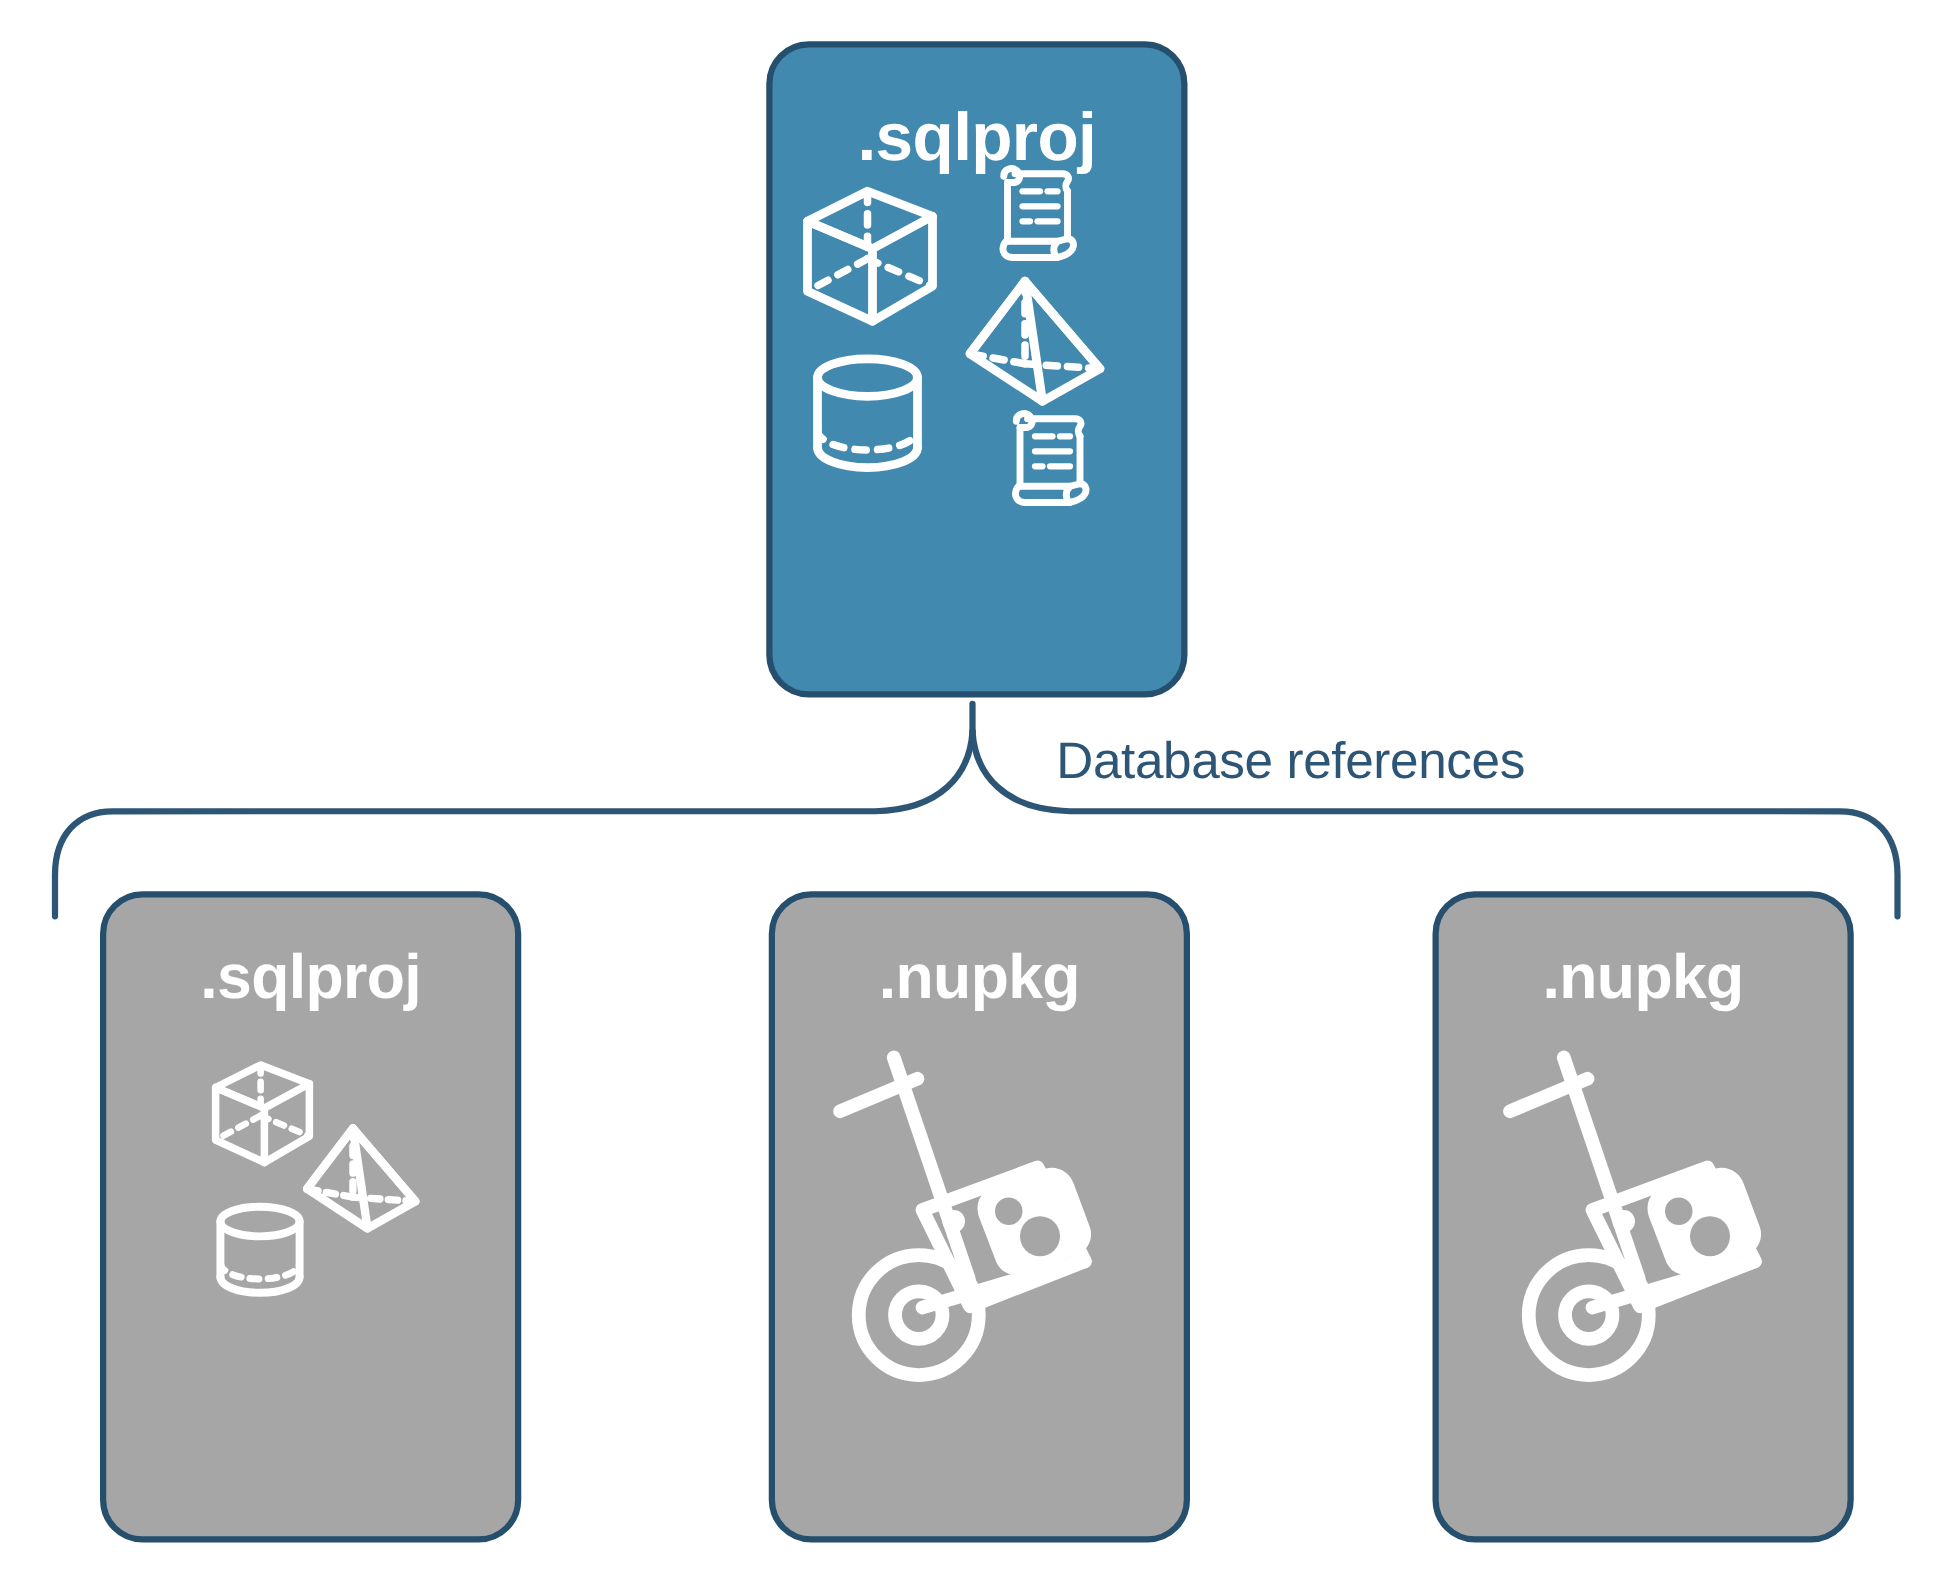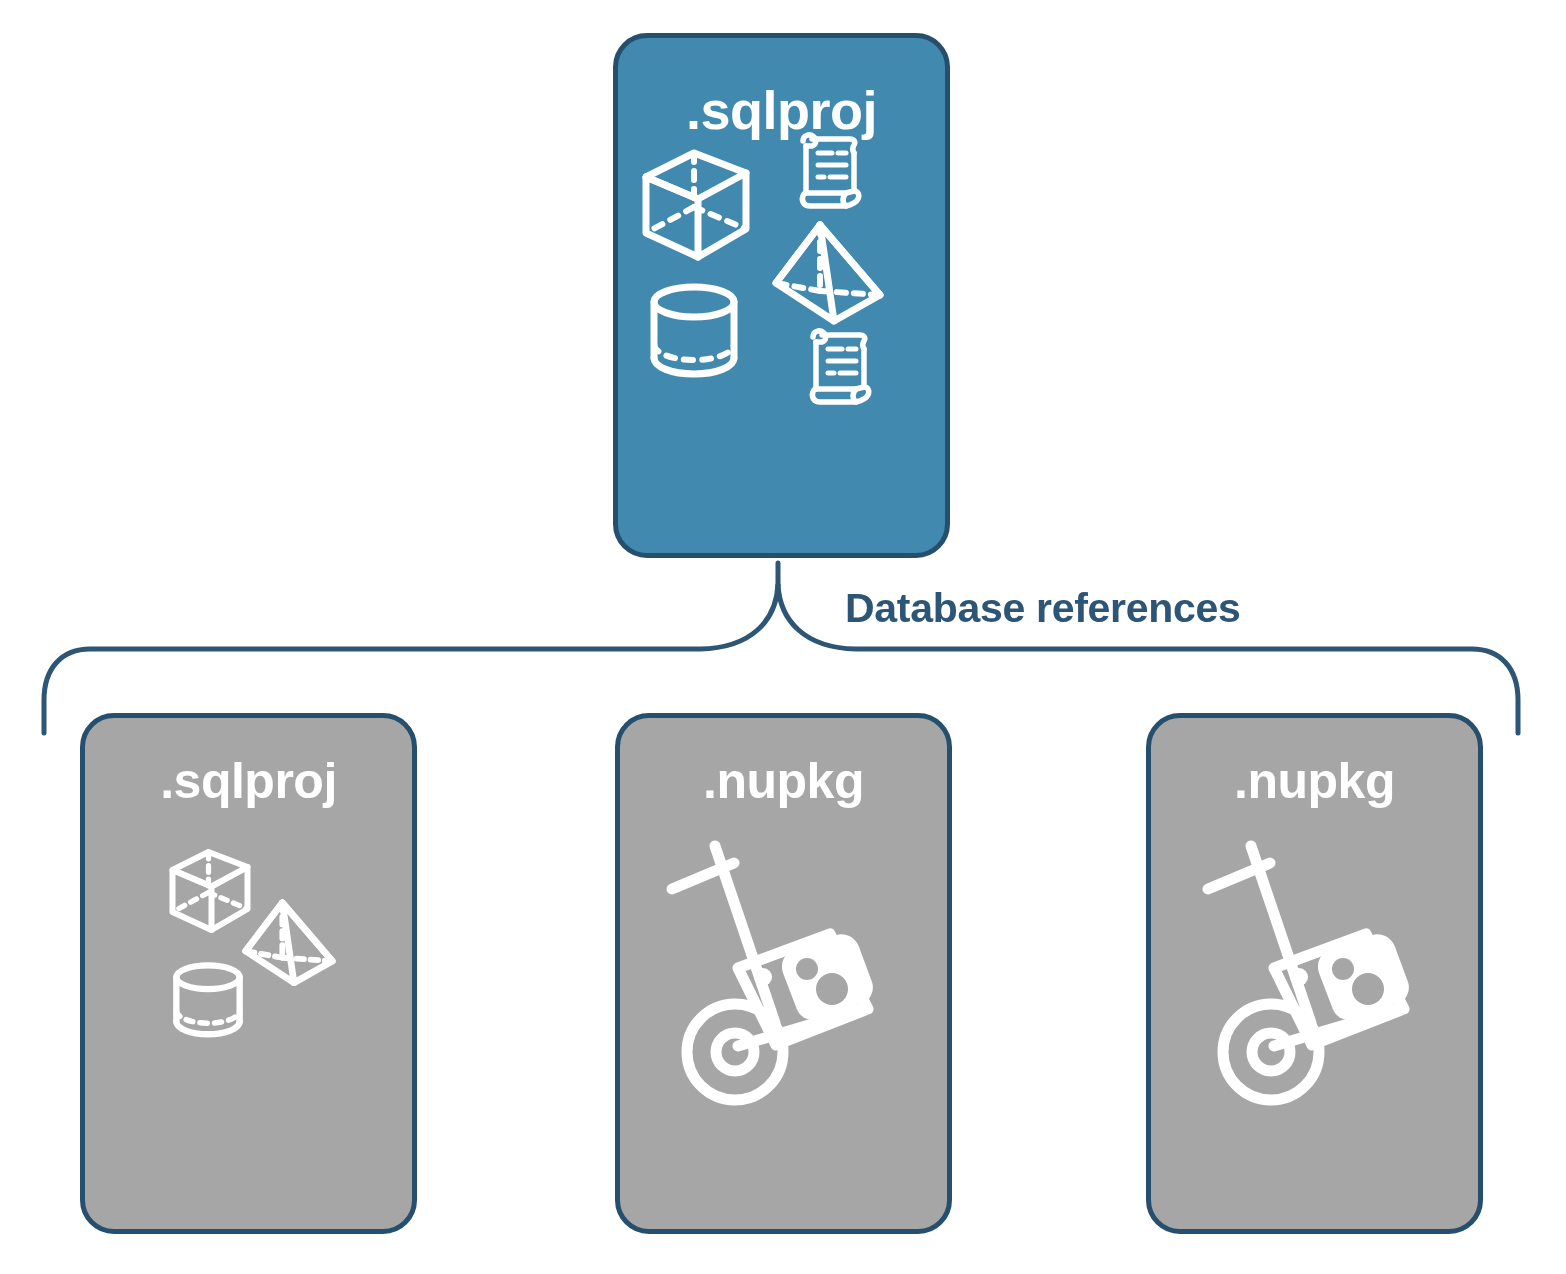--- a/index.html
+++ b/index.html
@@ -77,21 +77,21 @@
     width: 1566px;
     height: 1274px;
     pointer-events: none;
   }
 
   #brace-label {
     position: absolute;
     left: 845px;
     top: 585px;
     font-size: 41px;
-    font-weight: bold;
+    font-weight: normal;
     color: #2D5575;
     letter-spacing: -0.3px;
     white-space: nowrap;
     user-select: none;
   }
 </style>
 </head>
 <body>
 
 <div id="stage">

